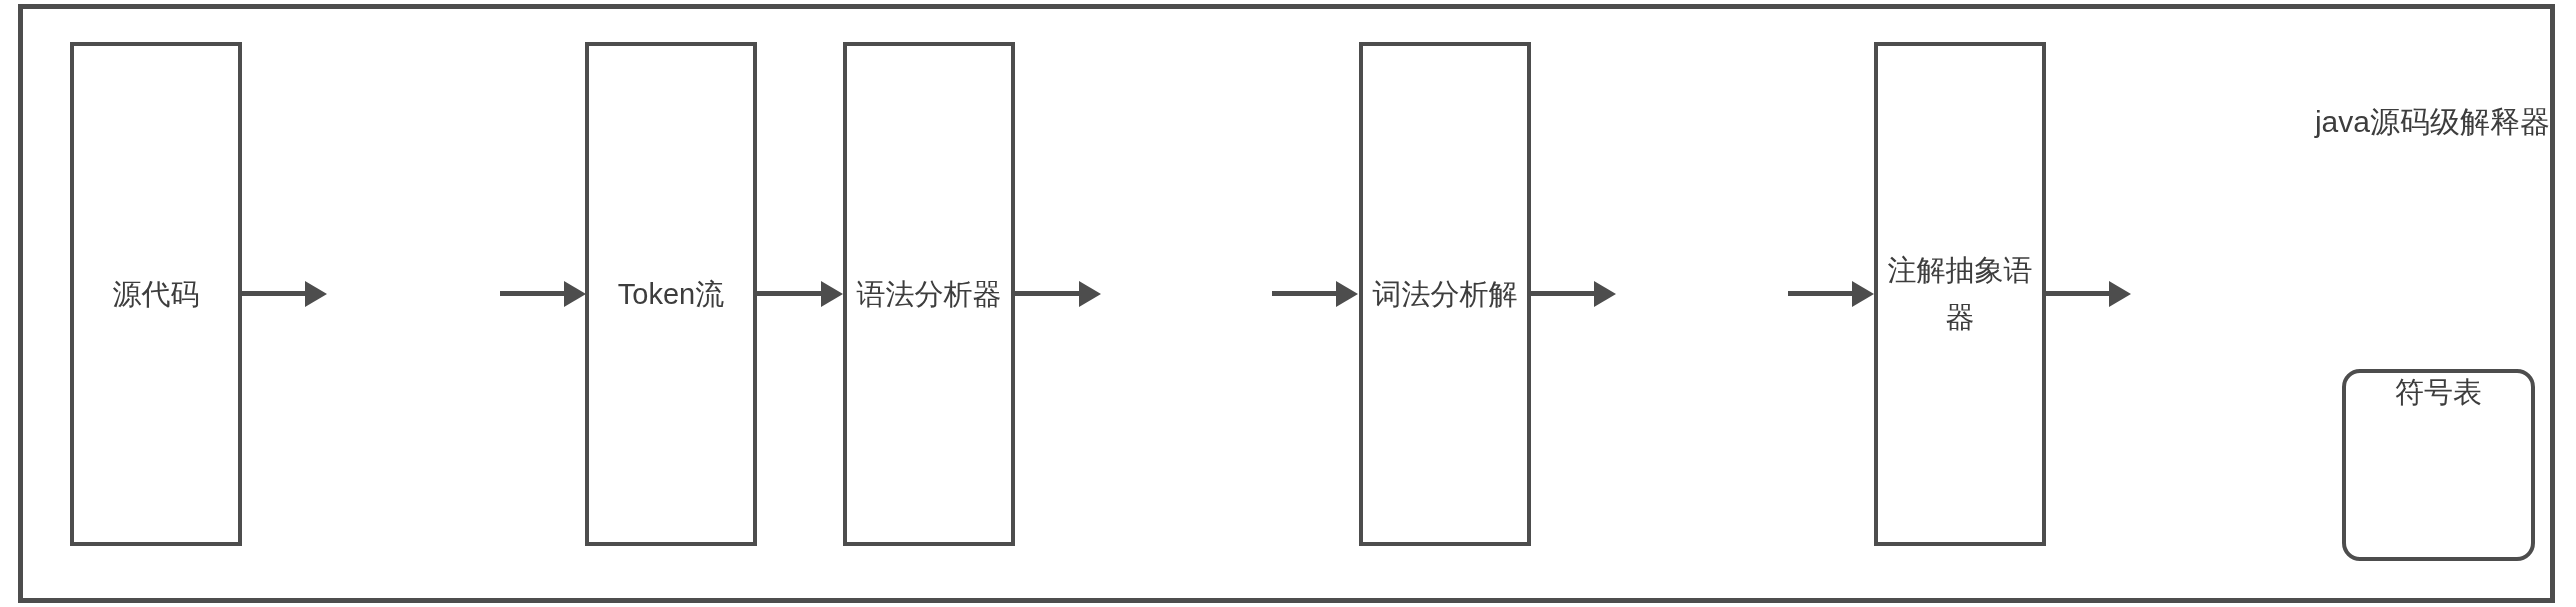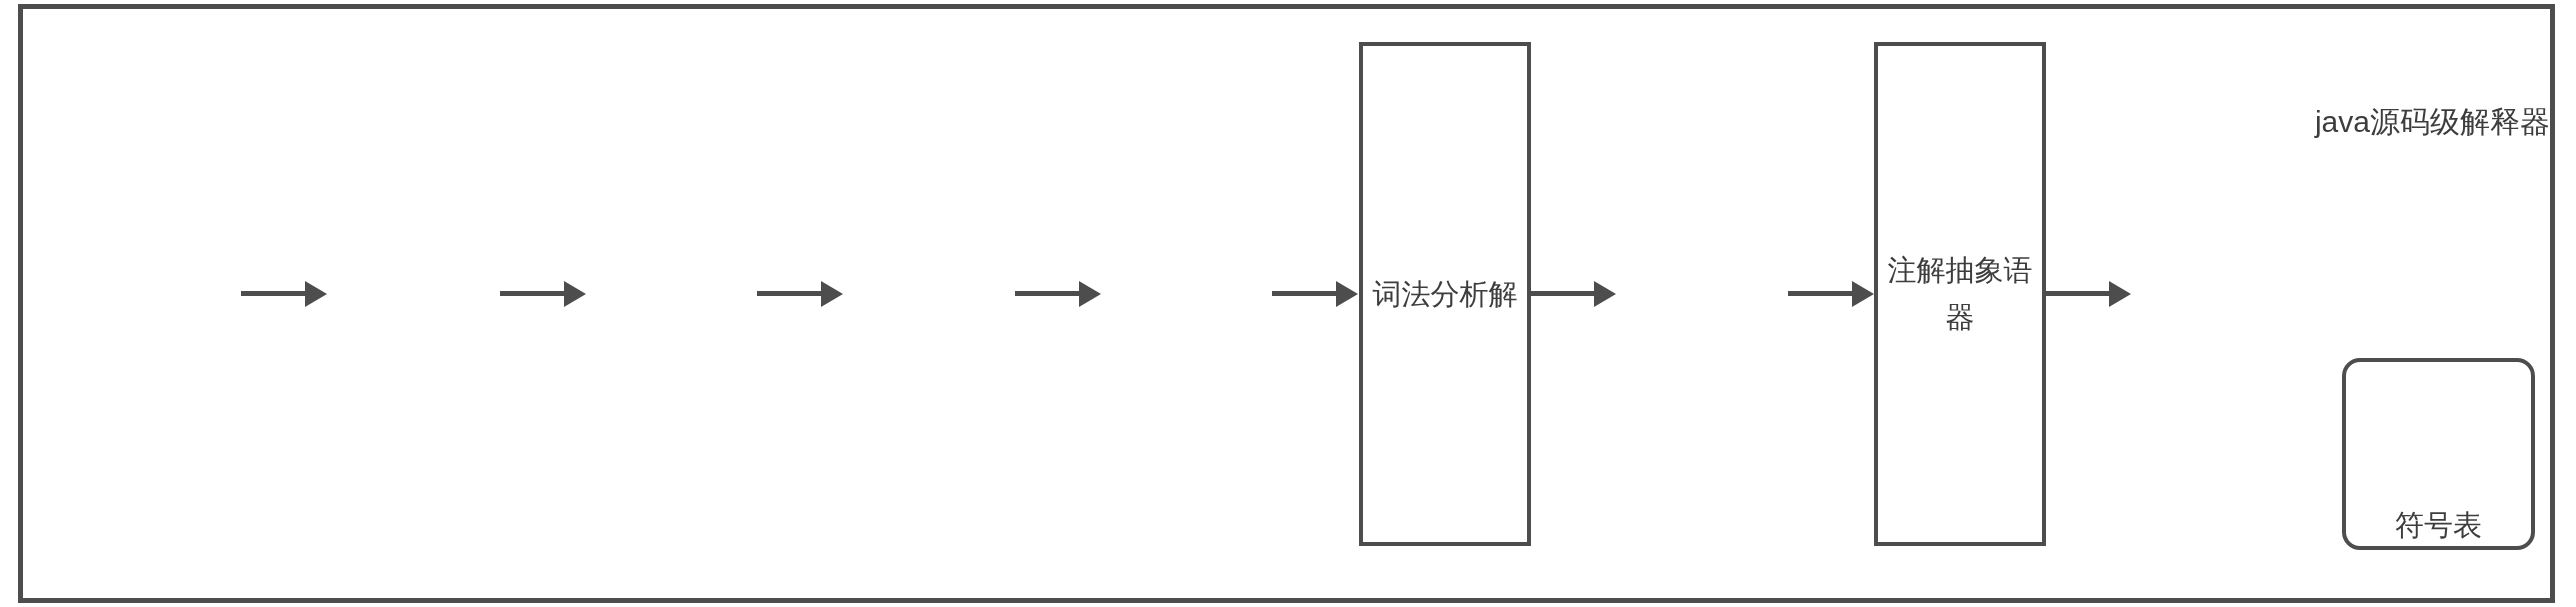--- a/index.html
+++ b/index.html
@@ -56,43 +56,46 @@
   }
   .title-label {
     position: absolute;
     top: 102px; right: 26px;
     font-size: 30px;
     color: #3d3d3d;
     white-space: nowrap;
   }
   .side-box {
     position: absolute;
-    left: 2342px; top: 358px;
+    left: 2342px; top: 369px;
     width: 193px; height: 192px;
     border: 4px solid #4d4d4d;
     border-radius: 18px;
     box-sizing: border-box;
     background: #ffffff;
     display: flex;
-    align-items: flex-end;
+    align-items: flex-start;
     justify-content: center;
     text-align: center;
     font-size: 29px;
     color: #3d3d3d;
   }
 </style>
 </head>
 <body>
 
 <div class="stage">
 
   <div class="outer-frame"></div>
 
   <div class="title-label">java源码级解释器</div>
 
+  <div class="flow-box" style="left:70px">源代码</div>
+  <div class="flow-box" style="left:585px">Token流</div>
+  <div class="flow-box" style="left:843px">语法分析器</div>
   <div class="flow-box" style="left:1359px">词法分析解</div>
   <div class="flow-box" style="left:1874px">注解抽象语
 器</div>
 
   <div class="arrow" style="left:241px">
     <div class="arrow-line"></div>
     <div class="arrow-head"></div>
   </div>
   <div class="arrow" style="left:500px">
     <div class="arrow-line"></div>

